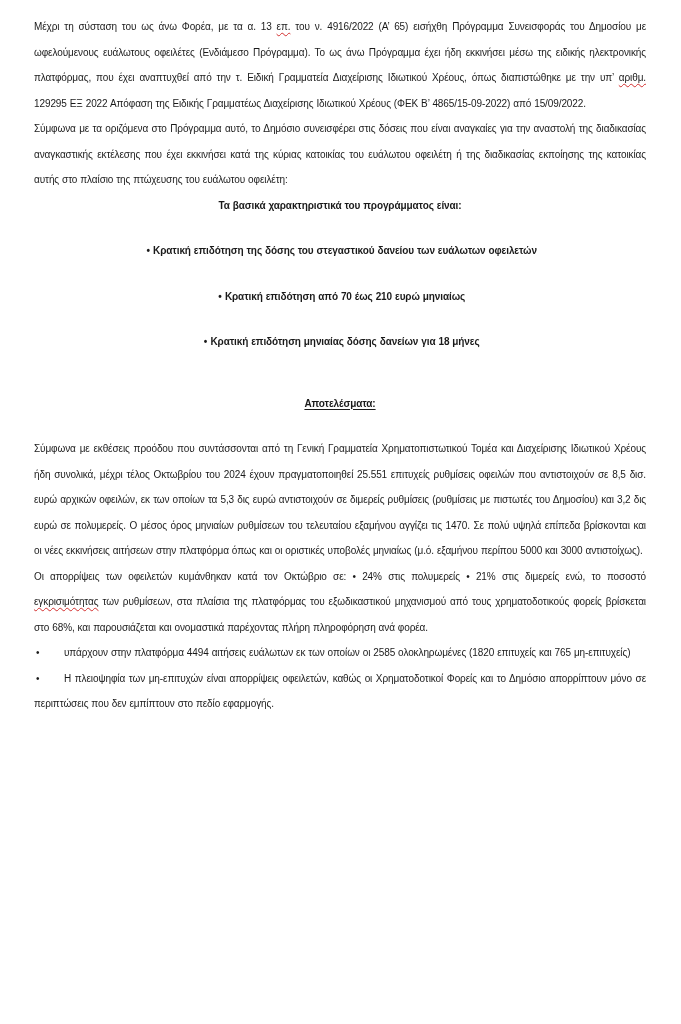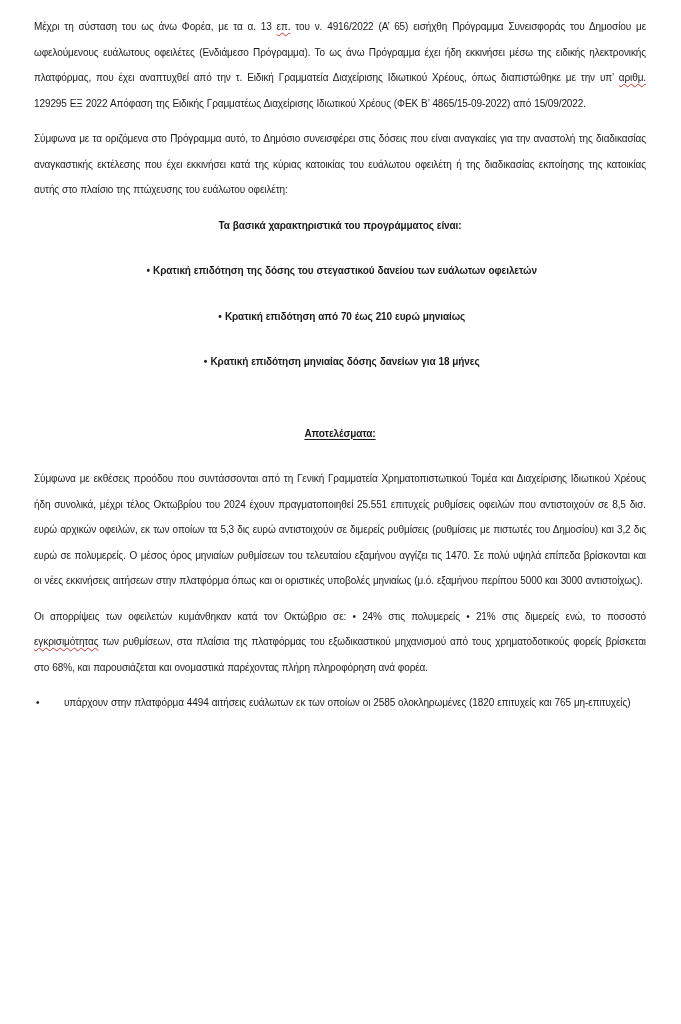--- a/index.html
+++ b/index.html
@@ -24,22 +24,22 @@
   .p {
     font-size: 10px;
     line-height: 25.5px;
     margin: 0;
     text-align: justify;
     letter-spacing: -0.1px;
     word-spacing: 0.3px;
   }
   .p.left { text-align: center; font-weight: bold; }
   .gap-sm { margin-top: 20px; }
-  .gap-md { margin-top: 10px; }
-  .gap-lg { margin-top: 46px; }
+  .gap-md { }
+  .gap-lg { margin-top: 36px; }
   .spell {
     text-decoration: underline wavy #d32f2f;
     text-decoration-thickness: 1px;
     text-underline-offset: 2px;
   }
   .heading {
     text-decoration: underline;
     text-underline-offset: 2px;
   }
   .bullet-inline {
@@ -71,15 +71,16 @@
 
   <p class="p left gap-lg"><span class="heading">Αποτελέσματα:</span></p>
 
   <p class="p gap-sm">Σύμφωνα με εκθέσεις προόδου που συντάσσονται από τη Γενική Γραμματεία Χρηματοπιστωτικού Τομέα και Διαχείρισης Ιδιωτικού Χρέους ήδη συνολικά, μέχρι τέλος Οκτωβρίου του 2024 έχουν πραγματοποιηθεί 25.551 επιτυχείς ρυθμίσεις οφειλών που αντιστοιχούν σε 8,5 δισ. ευρώ αρχικών οφειλών, εκ των οποίων τα 5,3 δις ευρώ αντιστοιχούν σε διμερείς ρυθμίσεις (ρυθμίσεις με πιστωτές του Δημοσίου) και 3,2 δις ευρώ σε πολυμερείς. Ο μέσος όρος μηνιαίων ρυθμίσεων του τελευταίου εξαμήνου αγγίζει τις 1470. Σε πολύ υψηλά επίπεδα βρίσκονται και οι νέες εκκινήσεις αιτήσεων στην πλατφόρμα όπως και οι οριστικές υποβολές μηνιαίως (μ.ό. εξαμήνου περίπου 5000 και 3000 αντιστοίχως).</p>
 
   <p class="p gap-md"><span>Οι απορρίψεις των οφειλετών κυμάνθηκαν κατά τον Οκτώβριο σε: • 24% στις πολυμερείς • 21% στις διμερείς ενώ, το ποσοστό </span><span class="spell">εγκρισιμότητας</span><span> των ρυθμίσεων, στα πλαίσια της πλατφόρμας του εξωδικαστικού μηχανισμού από τους χρηματοδοτικούς φορείς βρίσκεται στο 68%, και παρουσιάζεται και ονομαστικά παρέχοντας πλήρη πληροφόρηση ανά φορέα.</span></p>
 
 
   <div>
     <p class="p gap-md"><span class="bullet-tab">•</span><span>υπάρχουν στην πλατφόρμα 4494 αιτήσεις ευάλωτων εκ των οποίων οι 2585 ολοκληρωμένες (1820 επιτυχείς και 765 μη-επιτυχείς)</span></p>
+    <p class="p gap-md"><span class="bullet-tab">•</span><span>Η πλειοψηφία των μη-επιτυχών είναι απορρίψεις οφειλετών, καθώς οι Χρηματοδοτικοί Φορείς και το Δημόσιο απορρίπτουν μόνο σε περιπτώσεις που δεν εμπίπτουν στο πεδίο εφαρμογής.</span></p>
   </div>
 
 </div>
 
 </body></html>

